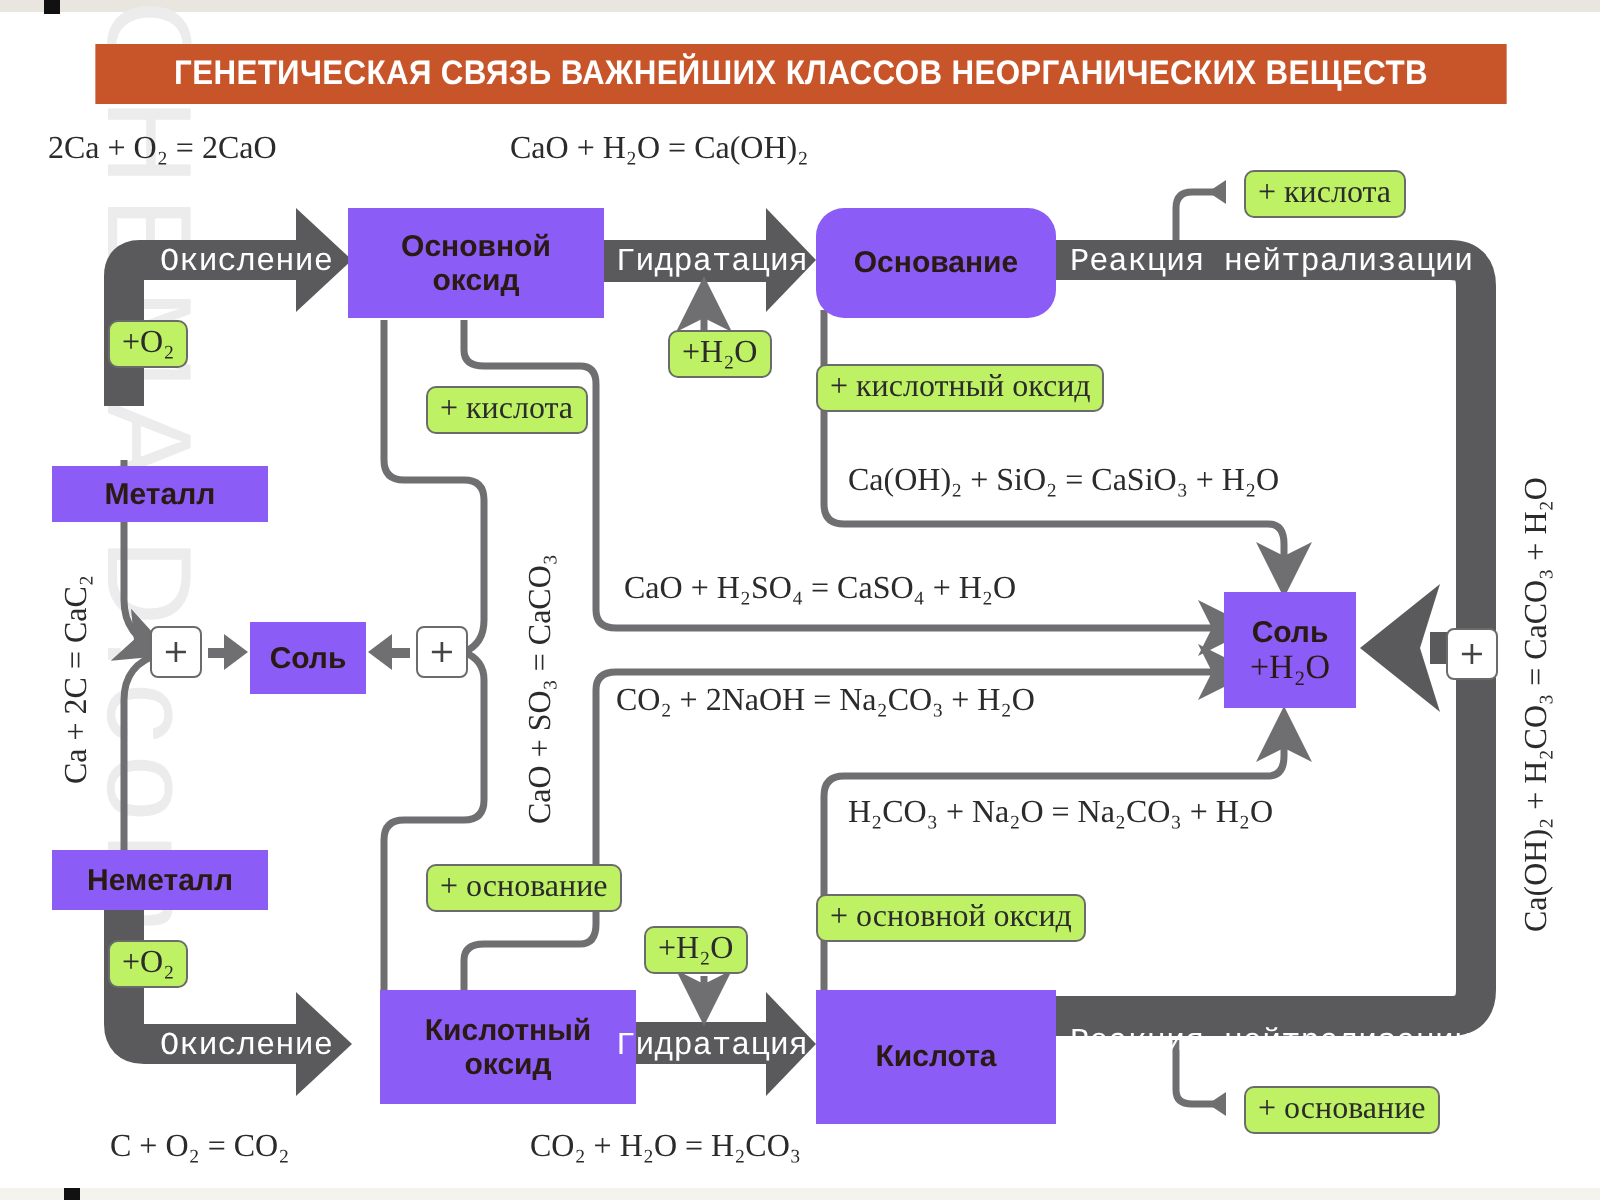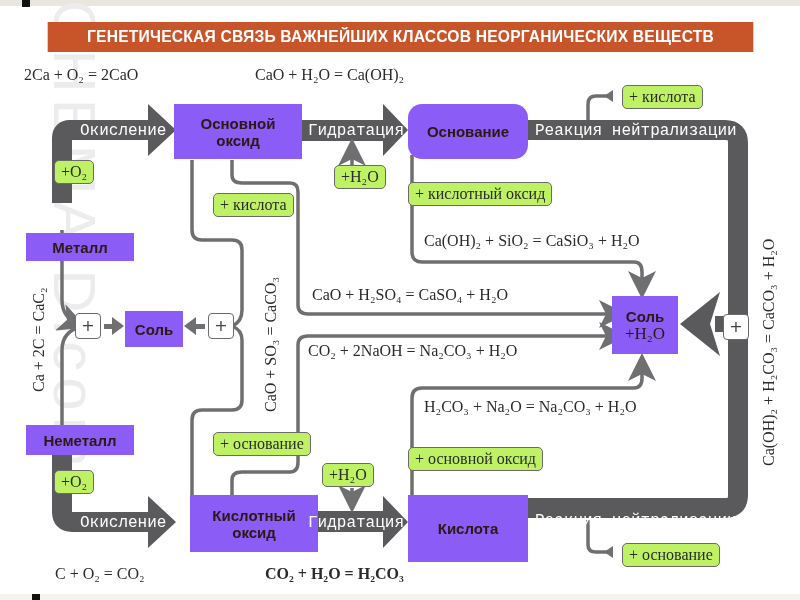--- a/index.html
+++ b/index.html
@@ -138,20 +138,20 @@
 <div class="plusbox" style="left:208px;top:313px;">+</div>
 <div class="plusbox" style="left:723px;top:314px;">+</div>
 
 <div class="eq" style="left:24px;top:66px;">2Ca + O₂ = 2CaO</div>
 <div class="eq" style="left:255px;top:66px;">CaO + H₂O = Ca(OH)₂</div>
 <div class="eq" style="left:424px;top:232px;">Ca(OH)₂ + SiO₂ = CaSiO₃ + H₂O</div>
 <div class="eq" style="left:312px;top:286px;">CaO + H₂SO₄ = CaSO₄ + H₂O</div>
 <div class="eq" style="left:308px;top:342px;">CO₂ + 2NaOH = Na₂CO₃ + H₂O</div>
 <div class="eq" style="left:424px;top:398px;">H₂CO₃ + Na₂O = Na₂CO₃ + H₂O</div>
 <div class="eq" style="left:55px;top:565px;">C + O₂ = CO₂</div>
-<div class="eq" style="left:265px;top:565px;font-weight:bold;">CO₂ + H₂O = H₂CO₃</div>
+<div class="eq" style="left:265px;top:565px;">CO₂ + H₂O = H₂CO₃</div>
 
 <div class="eq vert" style="left:30px;top:392px;">Ca + 2C = CaC₂</div>
 <div class="eq vert" style="left:262px;top:412px;">CaO + SO₃ = CaCO₃</div>
 <div class="eq vert" style="left:760px;top:466px;">Ca(OH)₂ + H₂CO₃ = CaCO₃ + H₂O</div>
 
 <div class="botbar"></div>
 <div class="botmark"></div>
 
 </body></html>

